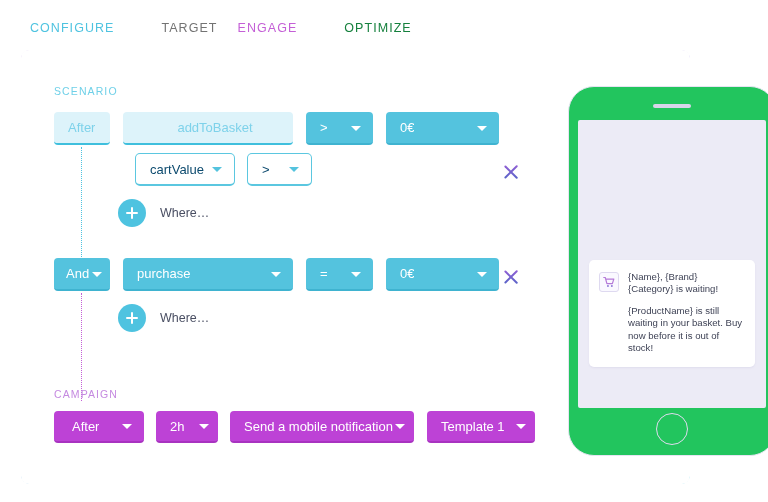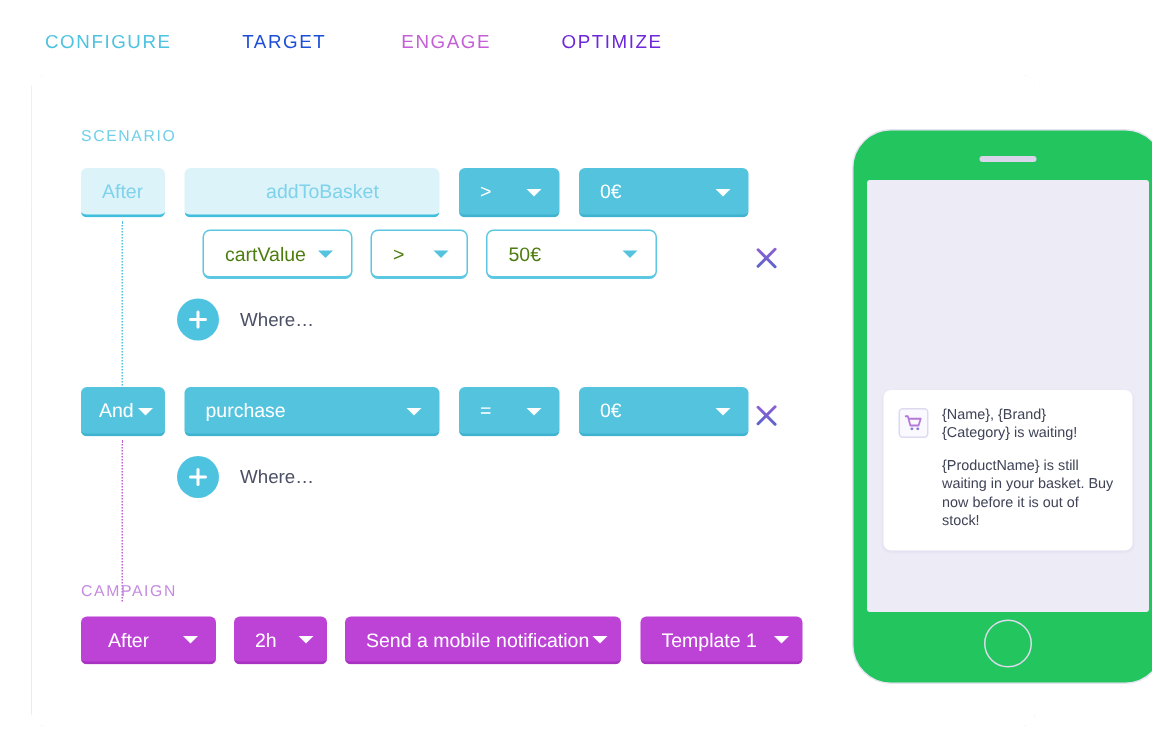--- a/index.html
+++ b/index.html
@@ -25,23 +25,23 @@
     align-items: center;
     gap: 0;
   }
   .topnav .nav-item {
     font-size: 12.5px;
     letter-spacing: 1.05px;
     font-weight: 400;
     white-space: nowrap;
   }
   .nav-configure { color: #4ec3e0; margin-right: 47px; }
-  .nav-target    { color: #1d4ed8; margin-right: 50px; }
+  .nav-target    { color: #737373; margin-right: 20px; }
   .nav-engage    { color: #c45fd6; margin-right: 47px; }
-  .nav-optimize  { color: #6d28d9; }
+  .nav-optimize  { color: #15803d; }
 
   
   .panel {
     position: absolute;
     left: 21px;
     top: 50px;
     width: 669px;
     height: 434px;
     border-radius: 9px;
     padding: 0;
@@ -128,21 +128,21 @@
     border-bottom: 2.5px solid #3fb3d0;
     color: #ffffff;
     padding-left: 14px;
   }
   
   .fld.outline {
     background: #ffffff;
     border: 1.5px solid #5bc7e0;
     border-bottom-width: 2.5px;
     border-radius: 5px;
-    color: #4d7c0f;
+    color: #0c4a6e;
     padding-left: 14px;
   }
   .fld.outline .caret { border-top-color: #54c3de; }
   
   .fld.purple {
     background: #bd42d6;
     border-bottom: 2.5px solid #a833c0;
     color: #ffffff;
     padding-left: 18px;
     height: 32px;
@@ -312,24 +312,20 @@
 
     <div class="row" style="left:102px; top:103px;">
       <div class="fld outline" style="width:100px; margin-left:12px;">
         <span class="lbl">cartValue</span>
         <span class="caret"></span>
       </div>
       <div class="fld outline" style="width:65px; margin-left:12px;">
         <span class="lbl">&gt;</span>
         <span class="caret"></span>
       </div>
-      <div class="fld outline" style="width:114px; margin-left:12px;">
-        <span class="lbl">50€</span>
-        <span class="caret"></span>
-      </div>
     </div>
     <div class="del-x" style="left:481px; top:113px;"></div>
 
     <div class="addrow" style="left:97px; top:149px;">
       <div class="plus-btn"></div>
       <span class="txt">Where…</span>
     </div>
 
     <div class="row" style="left:33px; top:208px;">
       <div class="fld solid" style="width:56px; padding-left:12px;">

